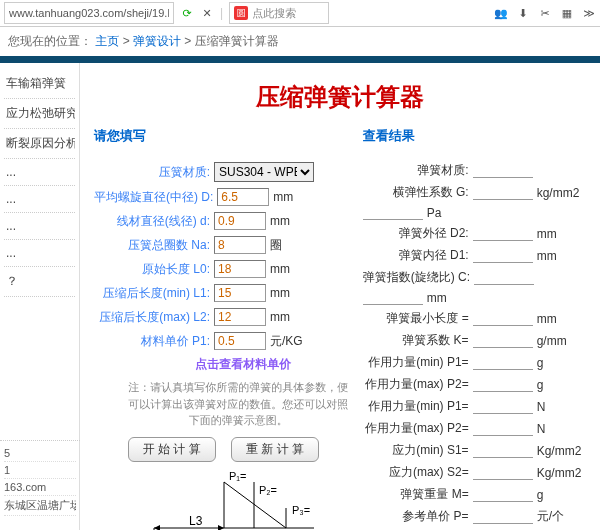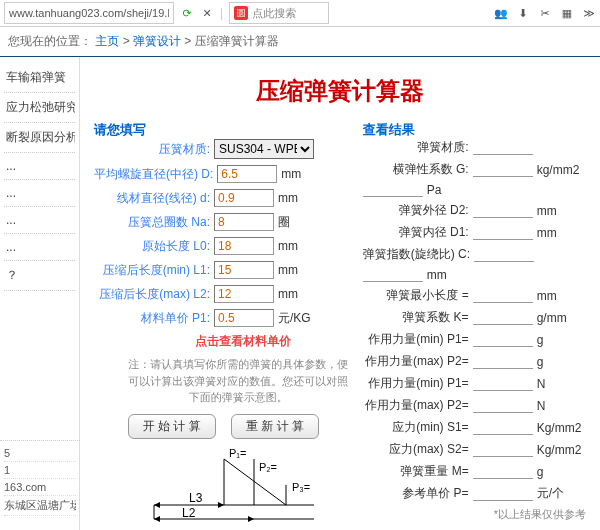--- a/index.html
+++ b/index.html
@@ -2,36 +2,36 @@
 <html><head>
 <meta charset="utf-8">
 <style>
 * { box-sizing: border-box; margin: 0; padding: 0; }
 body { font-family: "Microsoft YaHei", sans-serif; font-size: 12px; color: #333; background: #fff; width: 600px; }
 .addr-bar { display: flex; align-items: center; padding: 2px 4px; border-bottom: 1px solid #ccc; gap: 6px; }
 .url-input { flex: 0 0 170px; height: 22px; padding: 0 4px; border: 1px solid #ccc; font-size: 11px; color: #555; }
 .icon-sm { width: 14px; height: 14px; display: inline-flex; align-items: center; justify-content: center; font-size: 11px; color: #555; }
 .search-box { display: flex; align-items: center; border: 1px solid #ccc; padding: 0 4px; height: 22px; font-size: 11px; color: #888; flex: 0 0 100px; }
 .toolbar-icons { display: flex; gap: 8px; margin-left: auto; }
-.breadcrumb { padding: 6px 8px; color: #666; border-bottom: 1px solid #0c4a6e; font-size: 12px; }
+.breadcrumb { padding: 6px 8px; color: #666; border-bottom: 7px solid #0c4a6e; font-size: 12px; }
 .breadcrumb a { color: #06c; text-decoration: none; }
 .container { display: flex; }
 .sidebar { width: 80px; border-right: 1px solid #ddd; padding: 6px 4px; }
 .sidebar-item { padding: 6px 2px; border-bottom: 1px dotted #ccc; color: #444; font-size: 12px; cursor: pointer; overflow: hidden; white-space: nowrap; }
 .main { flex: 1; padding: 10px 14px 4px; }
 .title { text-align: center; color: #c00; font-size: 24px; font-weight: bold; margin: 8px 0 14px; }
 .panels { display: flex; gap: 10px; }
 .panel { flex: 1; }
-.panel-header { color: #06c; font-weight: bold; font-size: 13px; margin-bottom: 0; }
+.panel-header { color: #06c; font-weight: bold; font-size: 13px; margin-bottom: 17px; }
 .row { display: flex; align-items: center; margin-bottom: 6px; font-size: 12px; }
 .row .lbl { flex: 0 0 120px; text-align: right; padding-right: 4px; color: #3b82f6; white-space: nowrap; }
-.row input[type=text] { width: 60px; height: 18px; border: 1px solid #999; border-top-color:#777; border-left-color:#777; padding: 0 3px; color: #c60; font-size: 12px; }
+.row input[type=text] { width: 52px; height: 18px; border: 1px solid #999; border-top-color:#777; border-left-color:#777; padding: 0 3px; color: #c60; font-size: 12px; }
 .row select { width: 100px; height: 20px; border: 1px solid #666; font-size: 12px; }
 .row .unit { margin-left: 4px; color: #333; }
-.link-mat { color: #ef4444; text-align: center; margin: 6px 0 6px 40px; font-weight: bold; cursor: pointer; }
+.link-mat { color: #8b5cf6; text-align: center; margin: 6px 0 6px 40px; font-weight: bold; cursor: pointer; }
 .note { color: #888; font-size: 11px; margin: 4px 0 8px 30px; line-height: 1.5; text-align: center; }
 .btns { text-align: center; margin: 4px 0 8px; }
 .btn { display: inline-block; padding: 3px 14px; border: 1px solid #999; background: linear-gradient(#fff,#e6e6e6); border-radius: 6px; cursor: pointer; margin: 0 6px; font-size: 12px; }
 .result-row { display: flex; align-items: center; margin-bottom: 5px; font-size: 12px; }
 .result-row .lbl { flex: 0 0 110px; text-align: right; padding-right: 4px; white-space: nowrap; }
 .result-row .val { width: 60px; border-bottom: 1px solid #999; height: 14px; }
 .result-row .unit { margin-left: 4px; }
 .foot-note { font-size: 11px; color: #888; text-align: right; margin-top: 2px; }
 .diagram { margin-top: 4px; margin-left: 30px; }
 .contact { position: absolute; left: 0; top: 440px; width: 80px; padding: 4px; font-size: 11px; color: #555; border-top: 1px dotted #ccc; }

